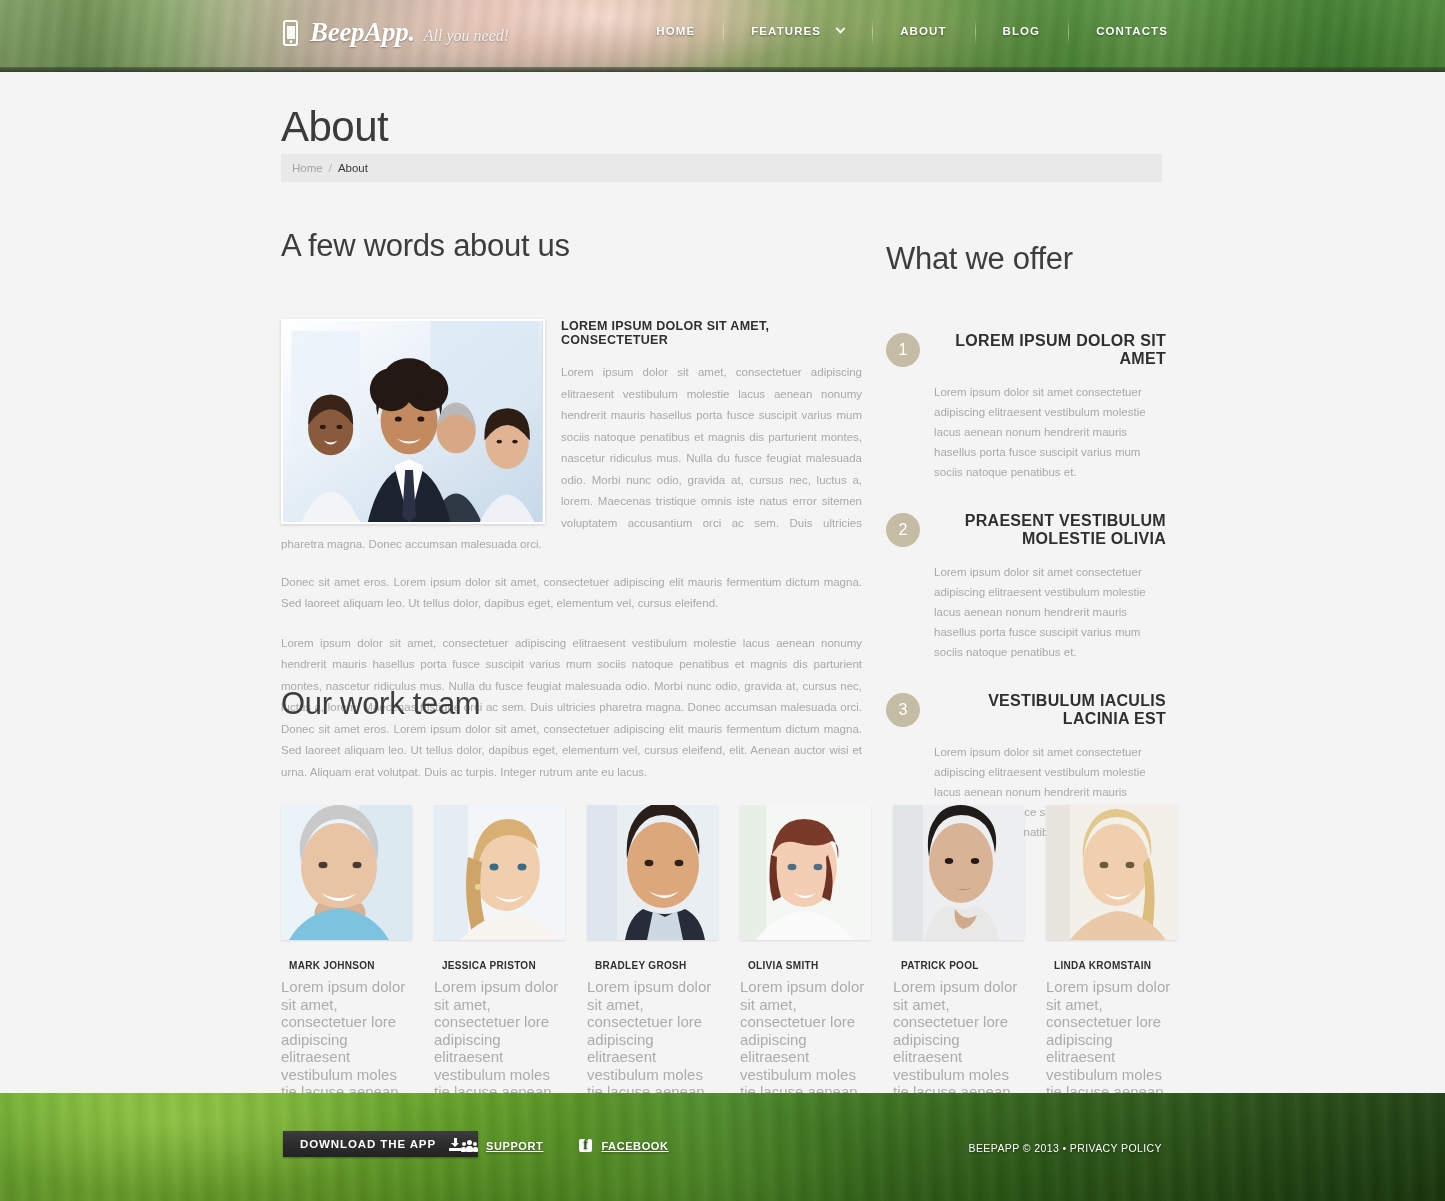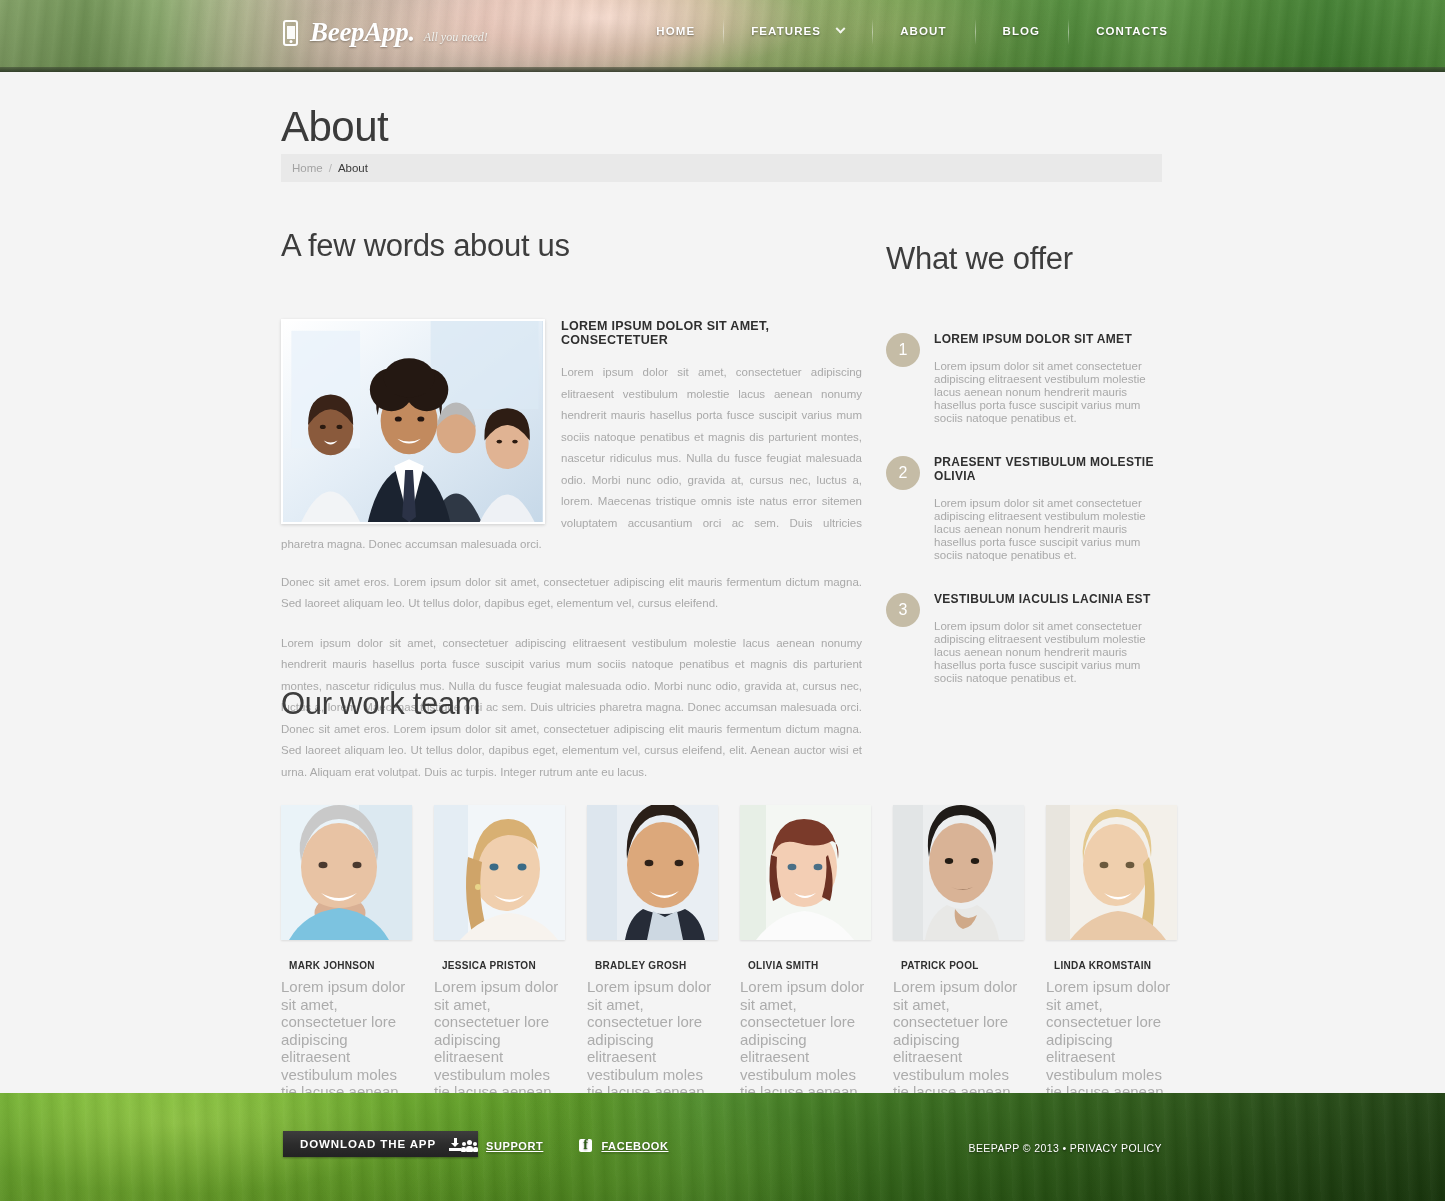--- a/index.html
+++ b/index.html
@@ -92,21 +92,21 @@
     font-weight: bold;
     font-style: italic;
     font-size: 27px;
     color: #ffffff;
     letter-spacing: -0.3px;
     text-shadow: 0 1px 2px rgba(0,0,0,.3);
   }
   .logo-tagline {
     font-family: "Liberation Serif", serif;
     font-style: italic;
-    font-size: 12px;
+    font-size: 16px;
     color: #f2f2ee;
     margin-left: 9px;
     text-shadow: 0 1px 2px rgba(0,0,0,.3);
   }
 
   .nav {
     position: absolute;
     right: 277px;
     top: 25px;
     display: flex;
@@ -240,29 +240,30 @@
     color: #ffffff;
     font-size: 16px;
     display: flex;
     align-items: center;
     justify-content: center;
     margin-right: 14px;
     margin-top: 1px;
   }
   .offer-txt { flex: 1; }
   .offer-h {
-    font-size: 12px;
+    font-size: 16px;
     font-weight: bold;
     color: #2f2f2f;
     letter-spacing: 0.3px;
     margin-bottom: 14px;
+    text-align: right;
   }
   .offer-p {
     font-size: 11.5px;
-    line-height: 13px;
+    line-height: 20px;
     color: #a9a9a9;
   }
 
   
   .team {
     position: absolute;
     left: 281px;
     top: 686px;
     width: 884px;
   }

